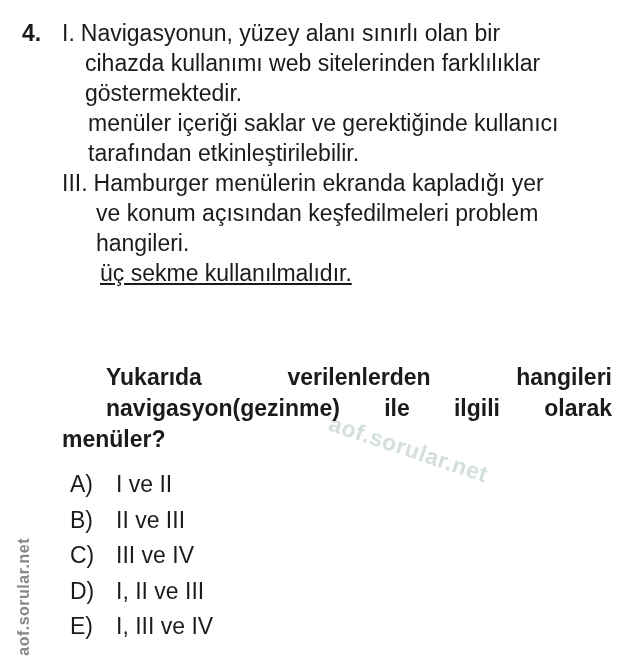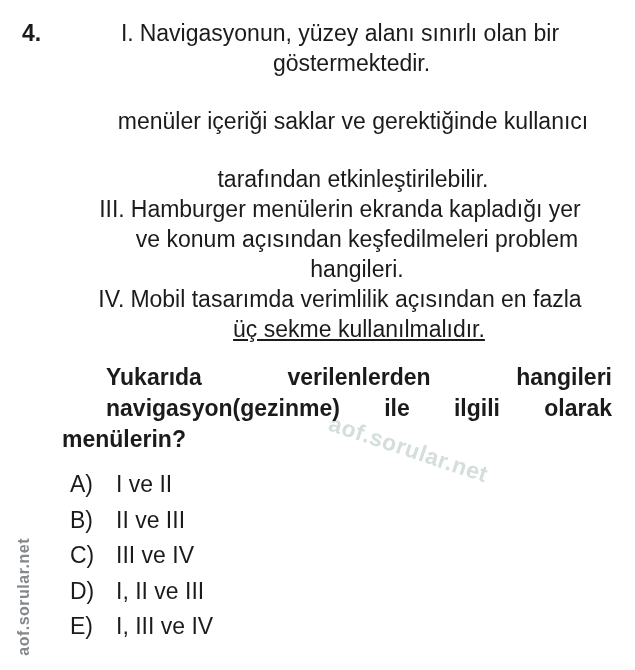--- a/index.html
+++ b/index.html
@@ -21,24 +21,24 @@
     line-height: 30px;
   }
   .list {
     position: absolute;
     left: 62px;
     top: 18px;
     width: 556px;
     font-size: 23px;
     line-height: 30px;
   }
-  .ln { white-space: nowrap; text-align: center; }
+  .ln { white-space: nowrap; }
   .num { margin-right: 6px; }
   .c1 { padding-left: 23px; }
-  .c2 { padding-left: 26px; margin-top: 28px; }
+  .c2 { padding-left: 26px; }
   .c3 { padding-left: 34px; }
   .c4 { padding-left: 38px; text-decoration: underline; }
   .stem {
     position: absolute;
     left: 62px;
     top: 362px;
     width: 550px;
     font-size: 23px;
     font-weight: bold;
     line-height: 31px;
@@ -86,39 +86,39 @@
 </style>
 </head>
 <body>
 
 <div class="page" style="background: rgb(255, 255, 255); color: rgb(27, 27, 27);">
 
   <div class="qnum">4.</div>
 
   <div class="list">
     <div class="ln"><span class="num">I.</span><span>Navigasyonun, yüzey alanı sınırlı olan bir</span></div>
+    <div class="ln c1">cihazda kullanımı web sitelerinden farklılıklar</div>
     <div class="ln c1">göstermektedir.</div>
 
     <div class="ln c2">menüler içeriği saklar ve gerektiğinde kullanıcı</div>
     <div class="ln c2">tarafından etkinleştirilebilir.</div>
 
     <div class="ln"><span class="num">III.</span><span>Hamburger menülerin ekranda kapladığı yer</span></div>
     <div class="ln c3">ve konum açısından keşfedilmeleri problem</div>
     <div class="ln c3">hangileri.</div>
 
-    <div class="ln"><span class="num">IV.</span><span>Mobil tasarımda verimlilik açısından en fazla</span></div>
     <div class="ln c4">üç sekme kullanılmalıdır.</div>
   </div>
 
   <div class="wm-diag" style="color: rgb(212, 222, 221);">aof.sorular.net</div>
 
   <div class="stem">
     <div class="jl">Yukarıda verilenlerden hangileri</div>
     <div class="jl">navigasyon(gezinme) ile ilgili olarak</div>
-    <div>menülerin?</div>
+    <div>menüler?</div>
   </div>
 
   <div class="options">
     <div class="option">
       <span class="letter">A)</span>
       <span>I ve II</span>
     </div>
     <div class="option">
       <span class="letter">B)</span>
       <span>II ve III</span>

